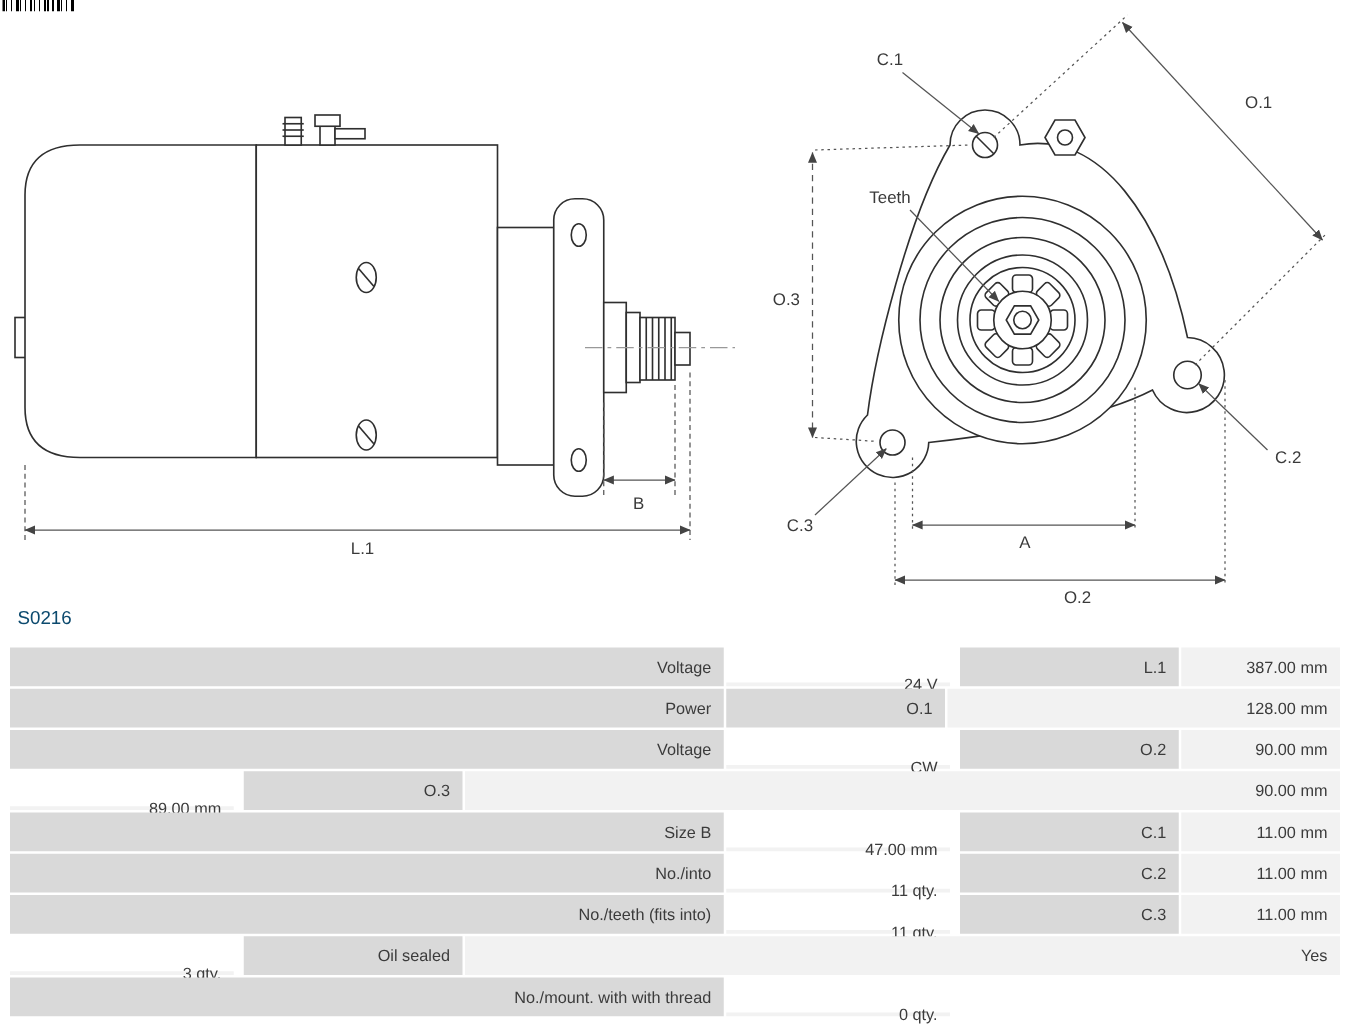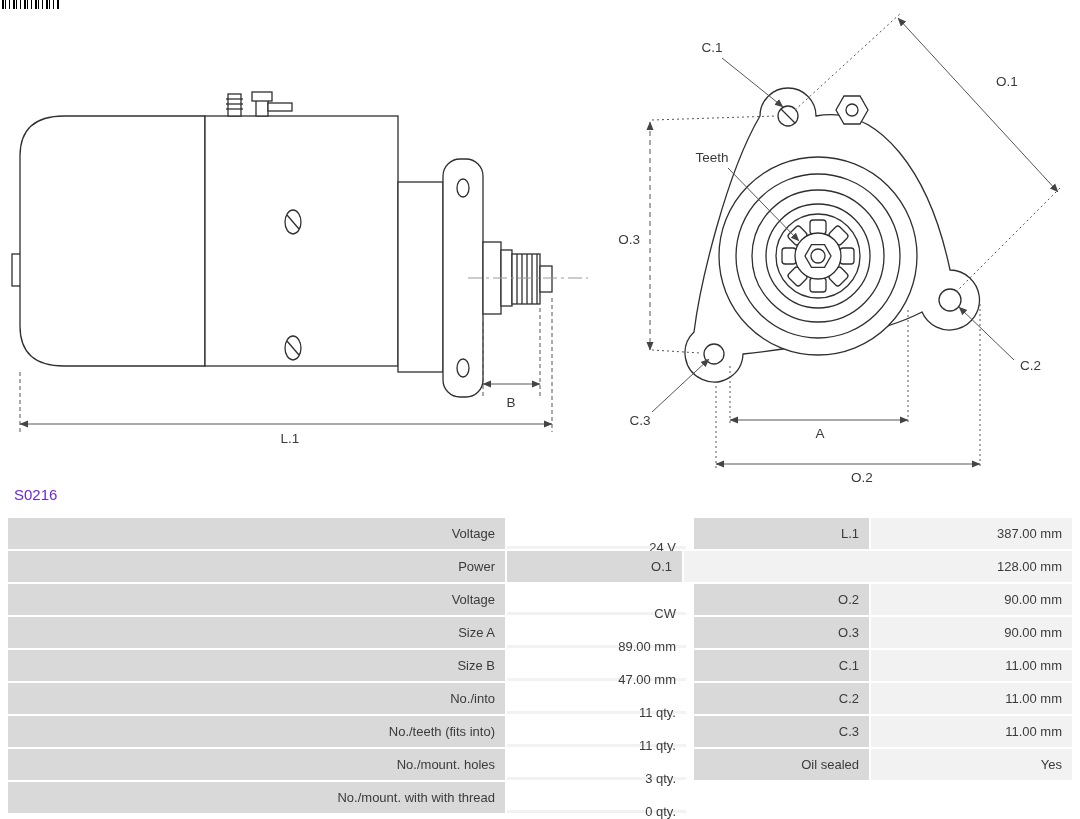--- a/index.html
+++ b/index.html
@@ -1,27 +1,27 @@
 <!DOCTYPE html>
 <html><head>
 <meta charset="utf-8">
 <style>
   html,body{margin:0;padding:0;background:#fff;width:1080px;height:819px;overflow:hidden;
     font-family:"Liberation Sans","DejaVu Sans",sans-serif;color:#3b3b3b;}
   .barcode{position:absolute;left:2px;top:0;width:58px;height:9px;
     background:repeating-linear-gradient(90deg,#000 0 2px,#fff 2px 3px,#000 3px 4px,#fff 4px 7px,#000 7px 8px,#fff 8px 11px);}
   .drawing{position:absolute;left:0;top:4px;}
-  .part-number{position:absolute;left:14px;top:486px;font-size:15px;color:#6d28d9;}
+  .part-number{position:absolute;left:14px;top:486px;font-size:15px;color:#0c4a6e;}
   .spec-table{position:absolute;left:8px;top:518px;width:1064px;}
   .spec-row{display:flex;height:31px;margin-bottom:2px;}
   .cell{display:flex;align-items:center;justify-content:flex-end;box-sizing:border-box;
     padding-right:10px;font-size:13px;}
   .lbl{background:#d9d9d9;}
   .val{background:#f2f2f2;}
-  .c1{width:497px;margin-right:2px;}
+  .c1{width:571px;margin-right:2px;}
   .c2{width:179px;margin-right:8px;margin-top:28px;}
   .c3{width:175px;margin-right:2px;}
   .c4{flex:1;}
   .empty{background:transparent;}
   svg text{font-family:"Liberation Sans","DejaVu Sans",sans-serif;font-size:13.5px;fill:#3a3a3a;}
 </style>
 </head>
 <body>
 
 <div class="barcode"></div>
@@ -170,21 +170,20 @@
     <div class="cell lbl c3">O.1</div>
     <div class="cell val c4">128.00 mm</div>
   </div>
   <div class="spec-row">
     <div class="cell lbl c1">Voltage</div>
     <div class="cell val c2">CW</div>
     <div class="cell lbl c3">O.2</div>
     <div class="cell val c4">90.00 mm</div>
   </div>
   <div class="spec-row">
-    <div class="cell lbl c1">Size A</div>
     <div class="cell val c2">89.00 mm</div>
     <div class="cell lbl c3">O.3</div>
     <div class="cell val c4">90.00 mm</div>
   </div>
   <div class="spec-row">
     <div class="cell lbl c1">Size B</div>
     <div class="cell val c2">47.00 mm</div>
     <div class="cell lbl c3">C.1</div>
     <div class="cell val c4">11.00 mm</div>
   </div>
@@ -194,21 +193,20 @@
     <div class="cell lbl c3">C.2</div>
     <div class="cell val c4">11.00 mm</div>
   </div>
   <div class="spec-row">
     <div class="cell lbl c1">No./teeth (fits into)</div>
     <div class="cell val c2">11 qty.</div>
     <div class="cell lbl c3">C.3</div>
     <div class="cell val c4">11.00 mm</div>
   </div>
   <div class="spec-row">
-    <div class="cell lbl c1">No./mount. holes</div>
     <div class="cell val c2">3 qty.</div>
     <div class="cell lbl c3">Oil sealed</div>
     <div class="cell val c4">Yes</div>
   </div>
   <div class="spec-row">
     <div class="cell lbl c1">No./mount. with with thread</div>
     <div class="cell val c2">0 qty.</div>
     <div class="cell lbl c3 empty"></div>
     <div class="cell val c4 empty"></div>
   </div>

